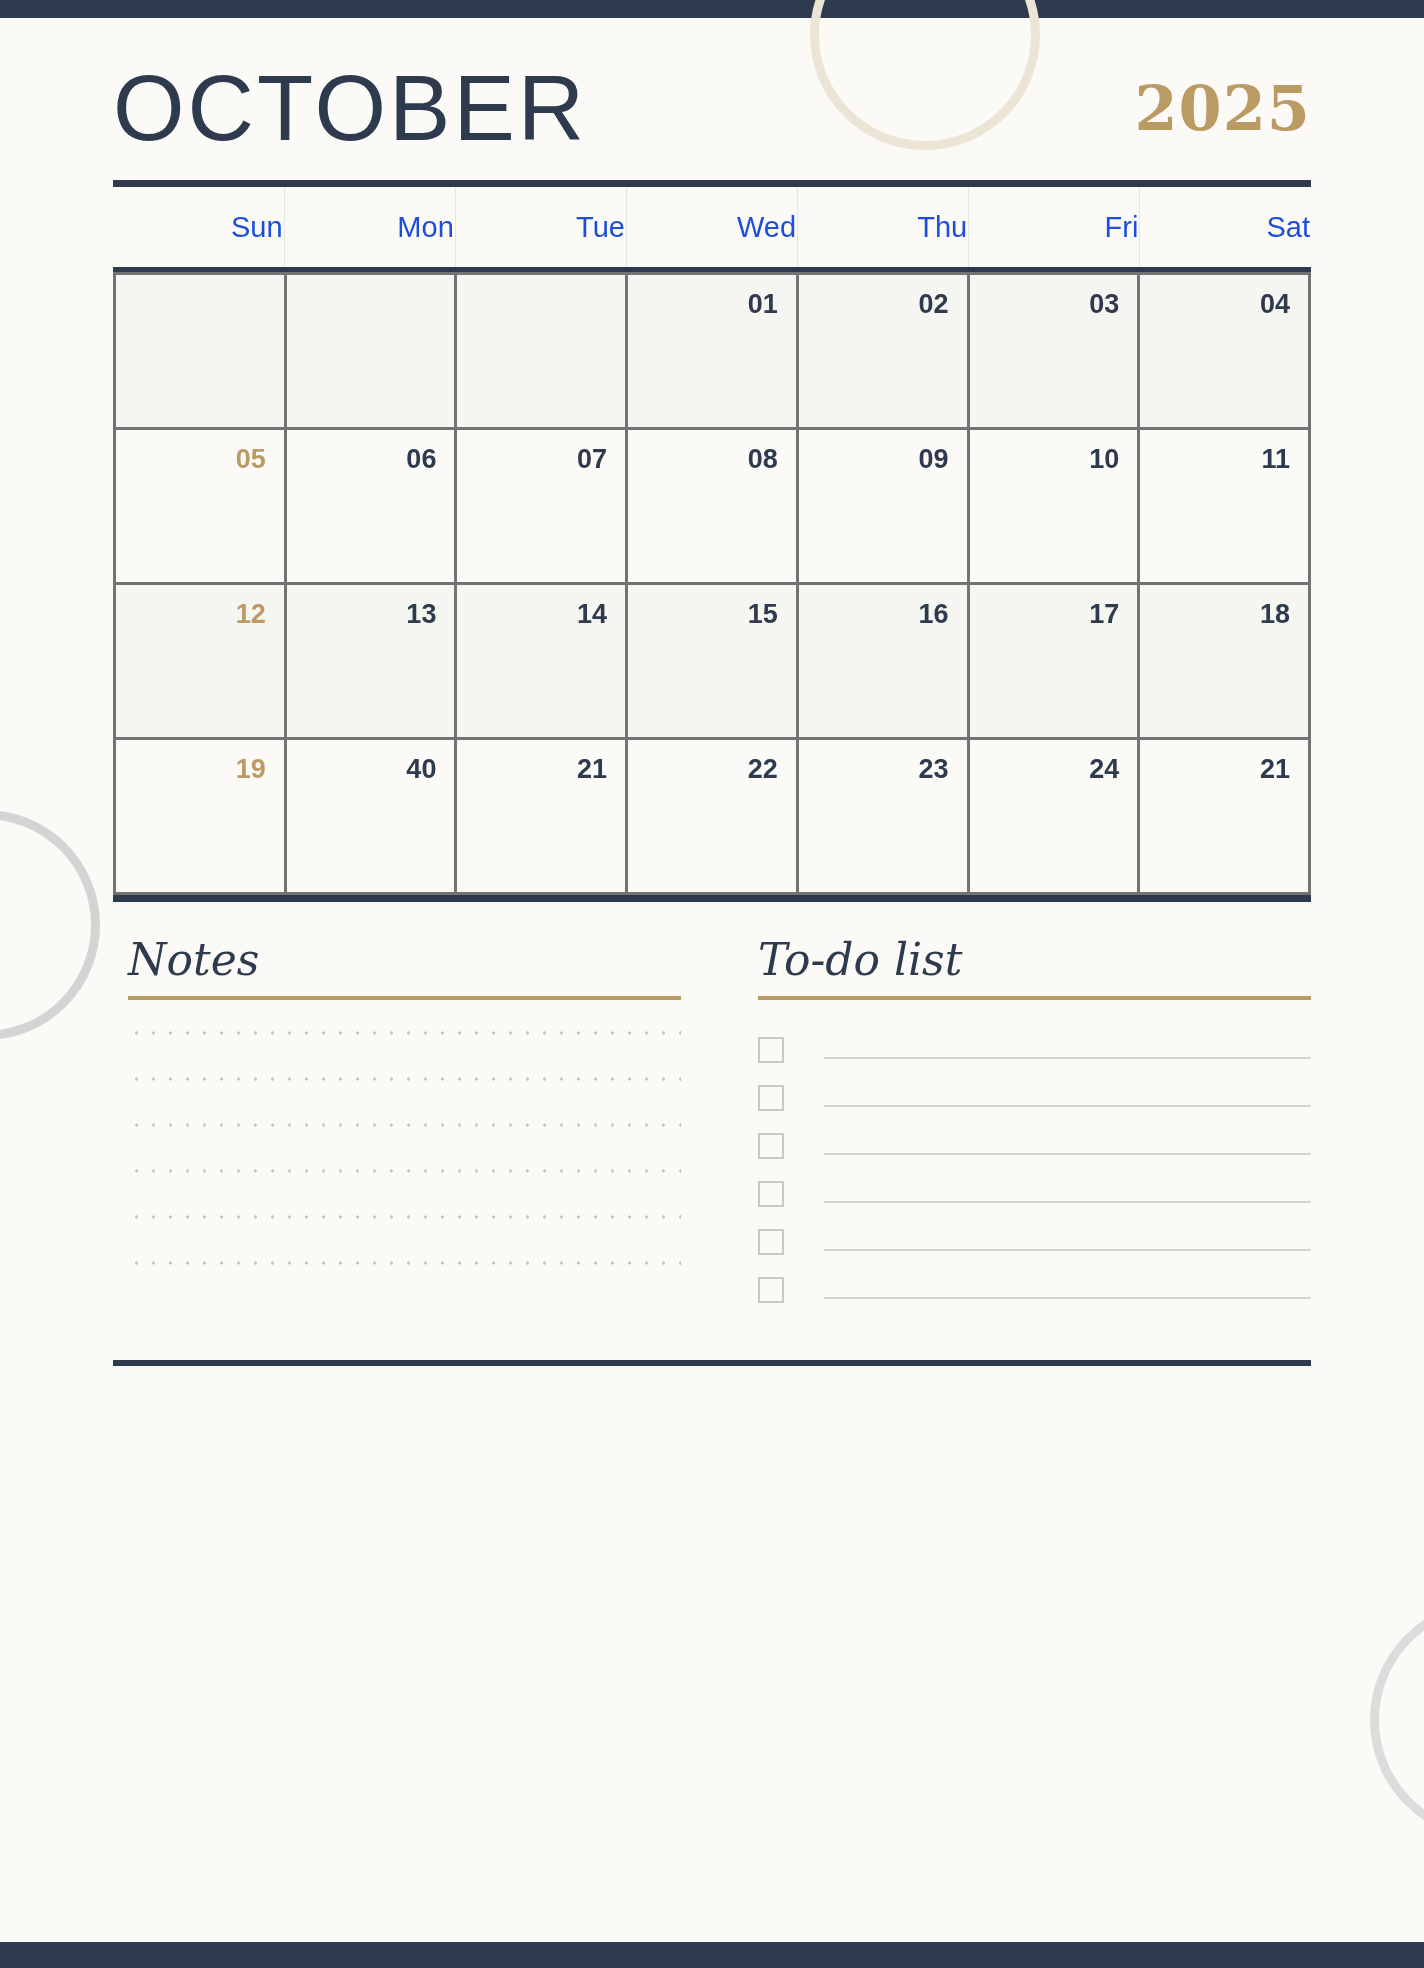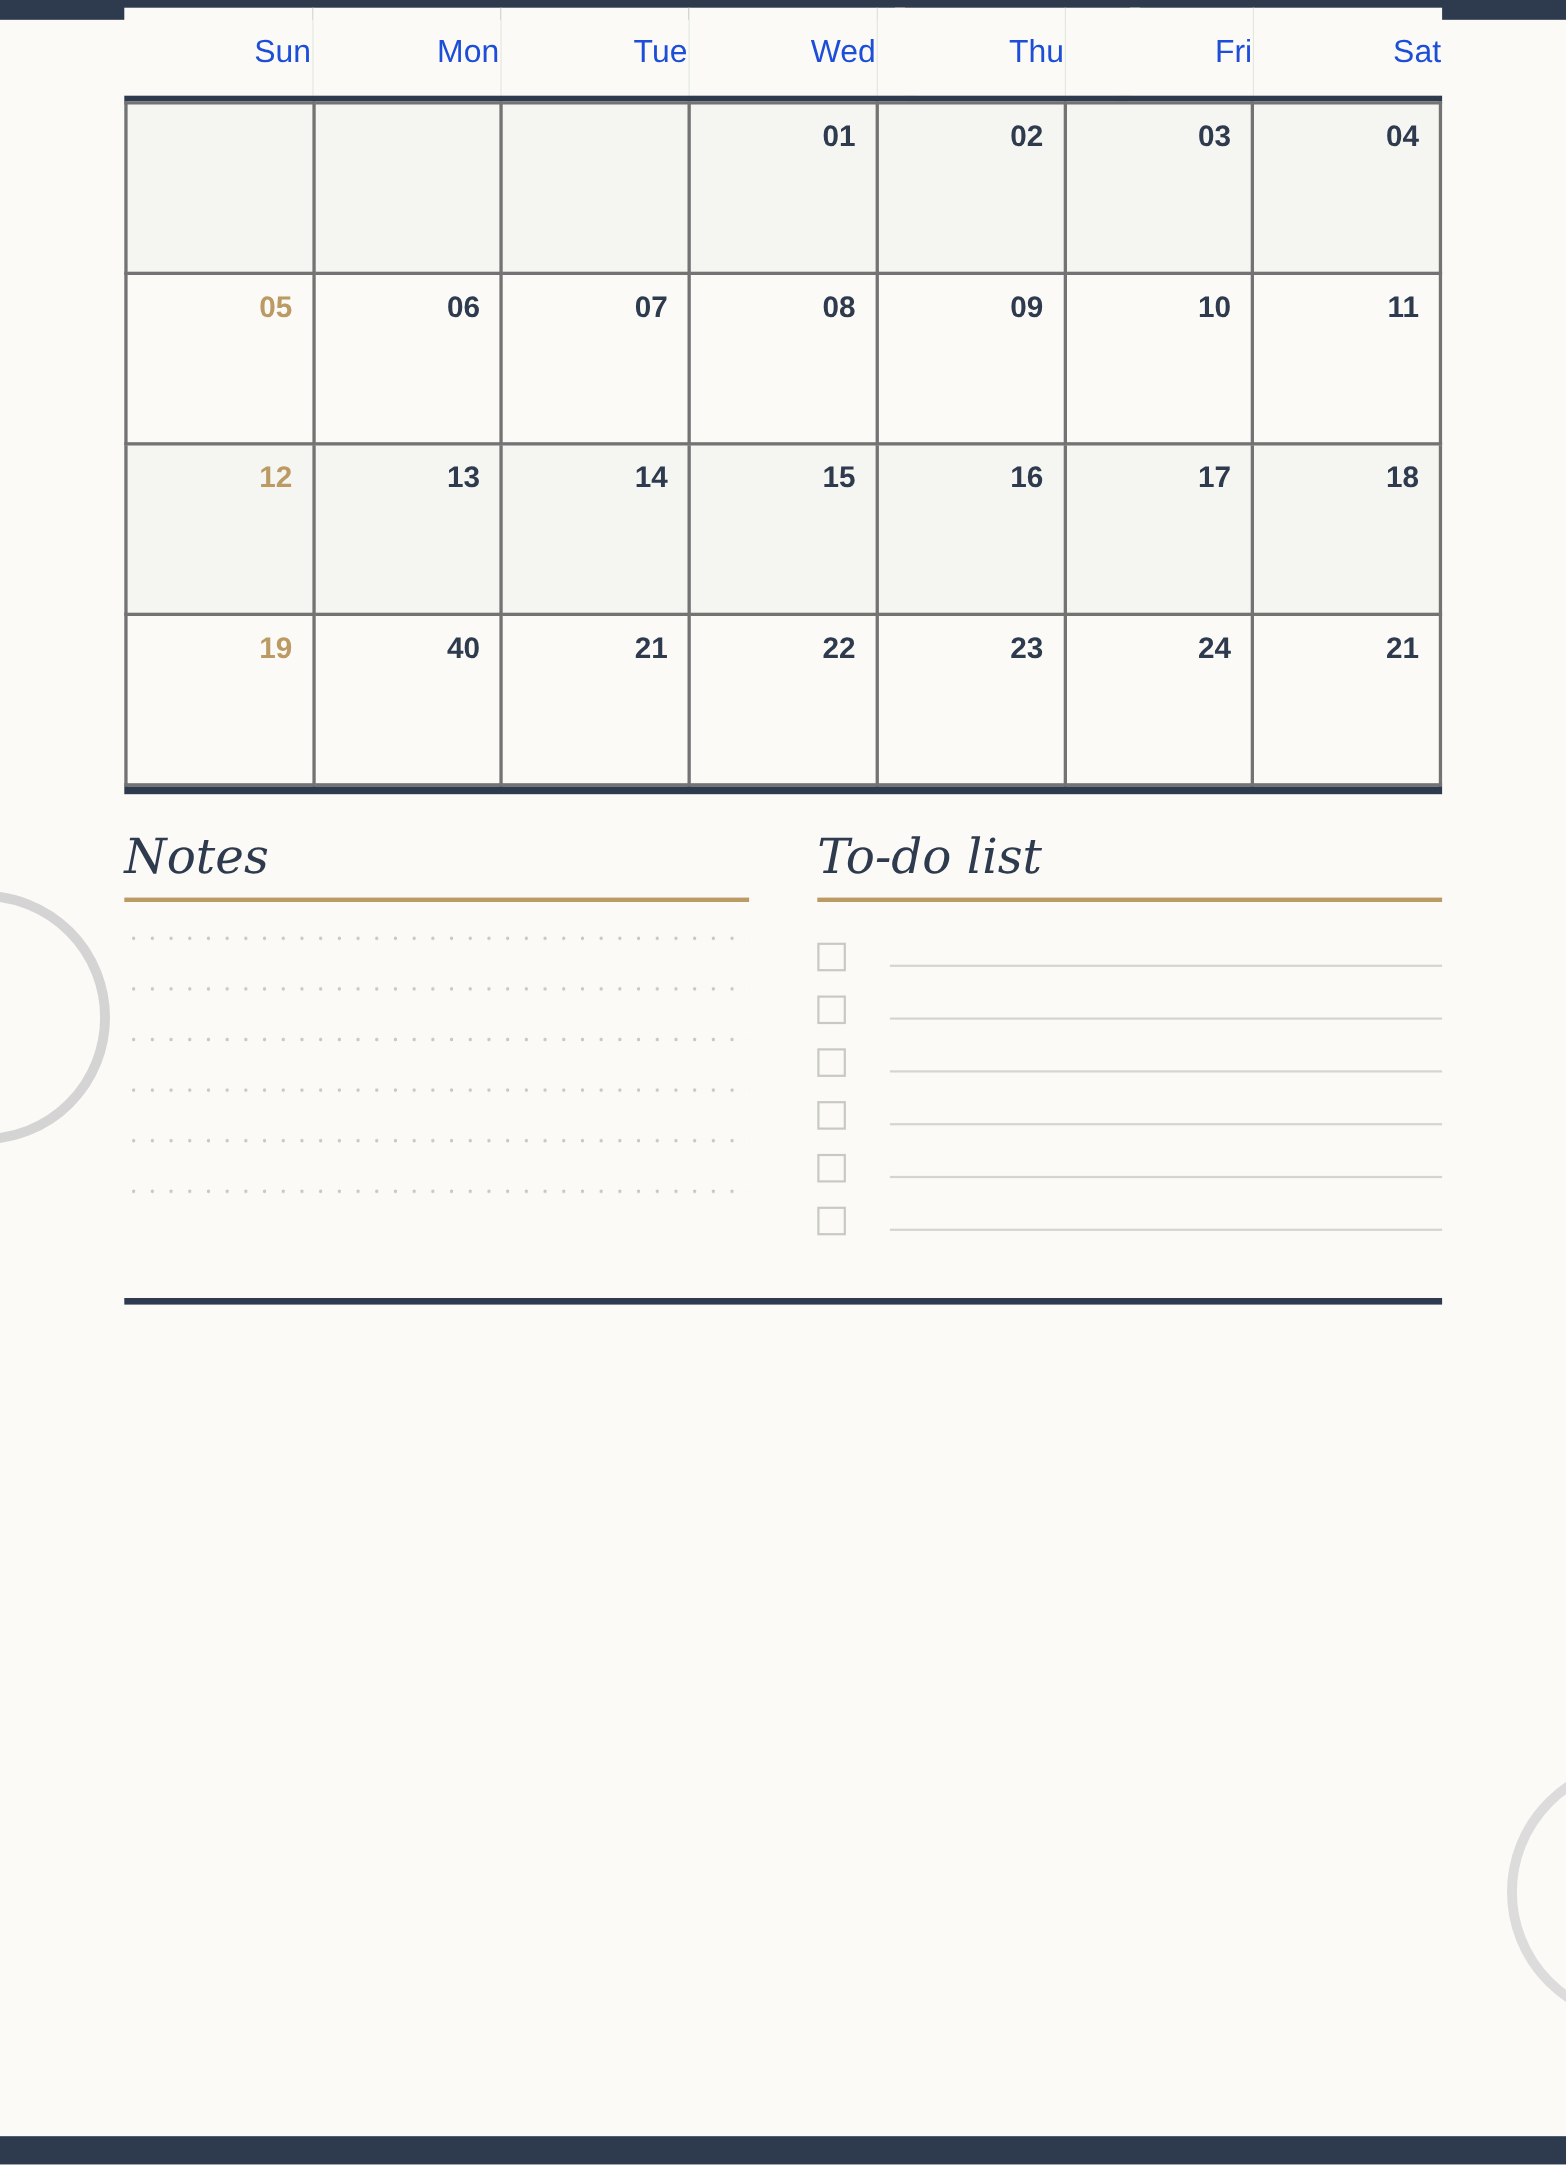--- a/index.html
+++ b/index.html
@@ -146,20 +146,21 @@
   table.cal td.empty { color: transparent; }
 
   
   .bottom {
     margin-top: 34px;
     display: flex;
     gap: 62px;
   }
   .panel {
     flex: 1;
+    margin-left: 15px;
   }
   .panel-title {
     font-family: "DejaVu Serif", serif;
     font-style: italic;
     font-size: 44px;
     color: #2e3a4d;
     font-weight: 400;
     line-height: 1.1;
     padding-bottom: 12px;
   }
@@ -214,20 +215,24 @@
 
   <div class="bar-top"></div>
   <div class="bar-bottom"></div>
 
   <div class="deco deco-tan"></div>
   <div class="deco deco-left"></div>
   <div class="deco deco-right"></div>
 
   <div class="content">
 
+    <div class="header">
+      <div class="month-title">OCTOBER</div>
+      <div class="year-title">2025</div>
+    </div>
 
     <div class="rule-thick-top"></div>
 
     <table class="cal">
       <thead>
         <tr>
           <th>Sun</th>
           <th>Mon</th>
           <th>Tue</th>
           <th>Wed</th>

